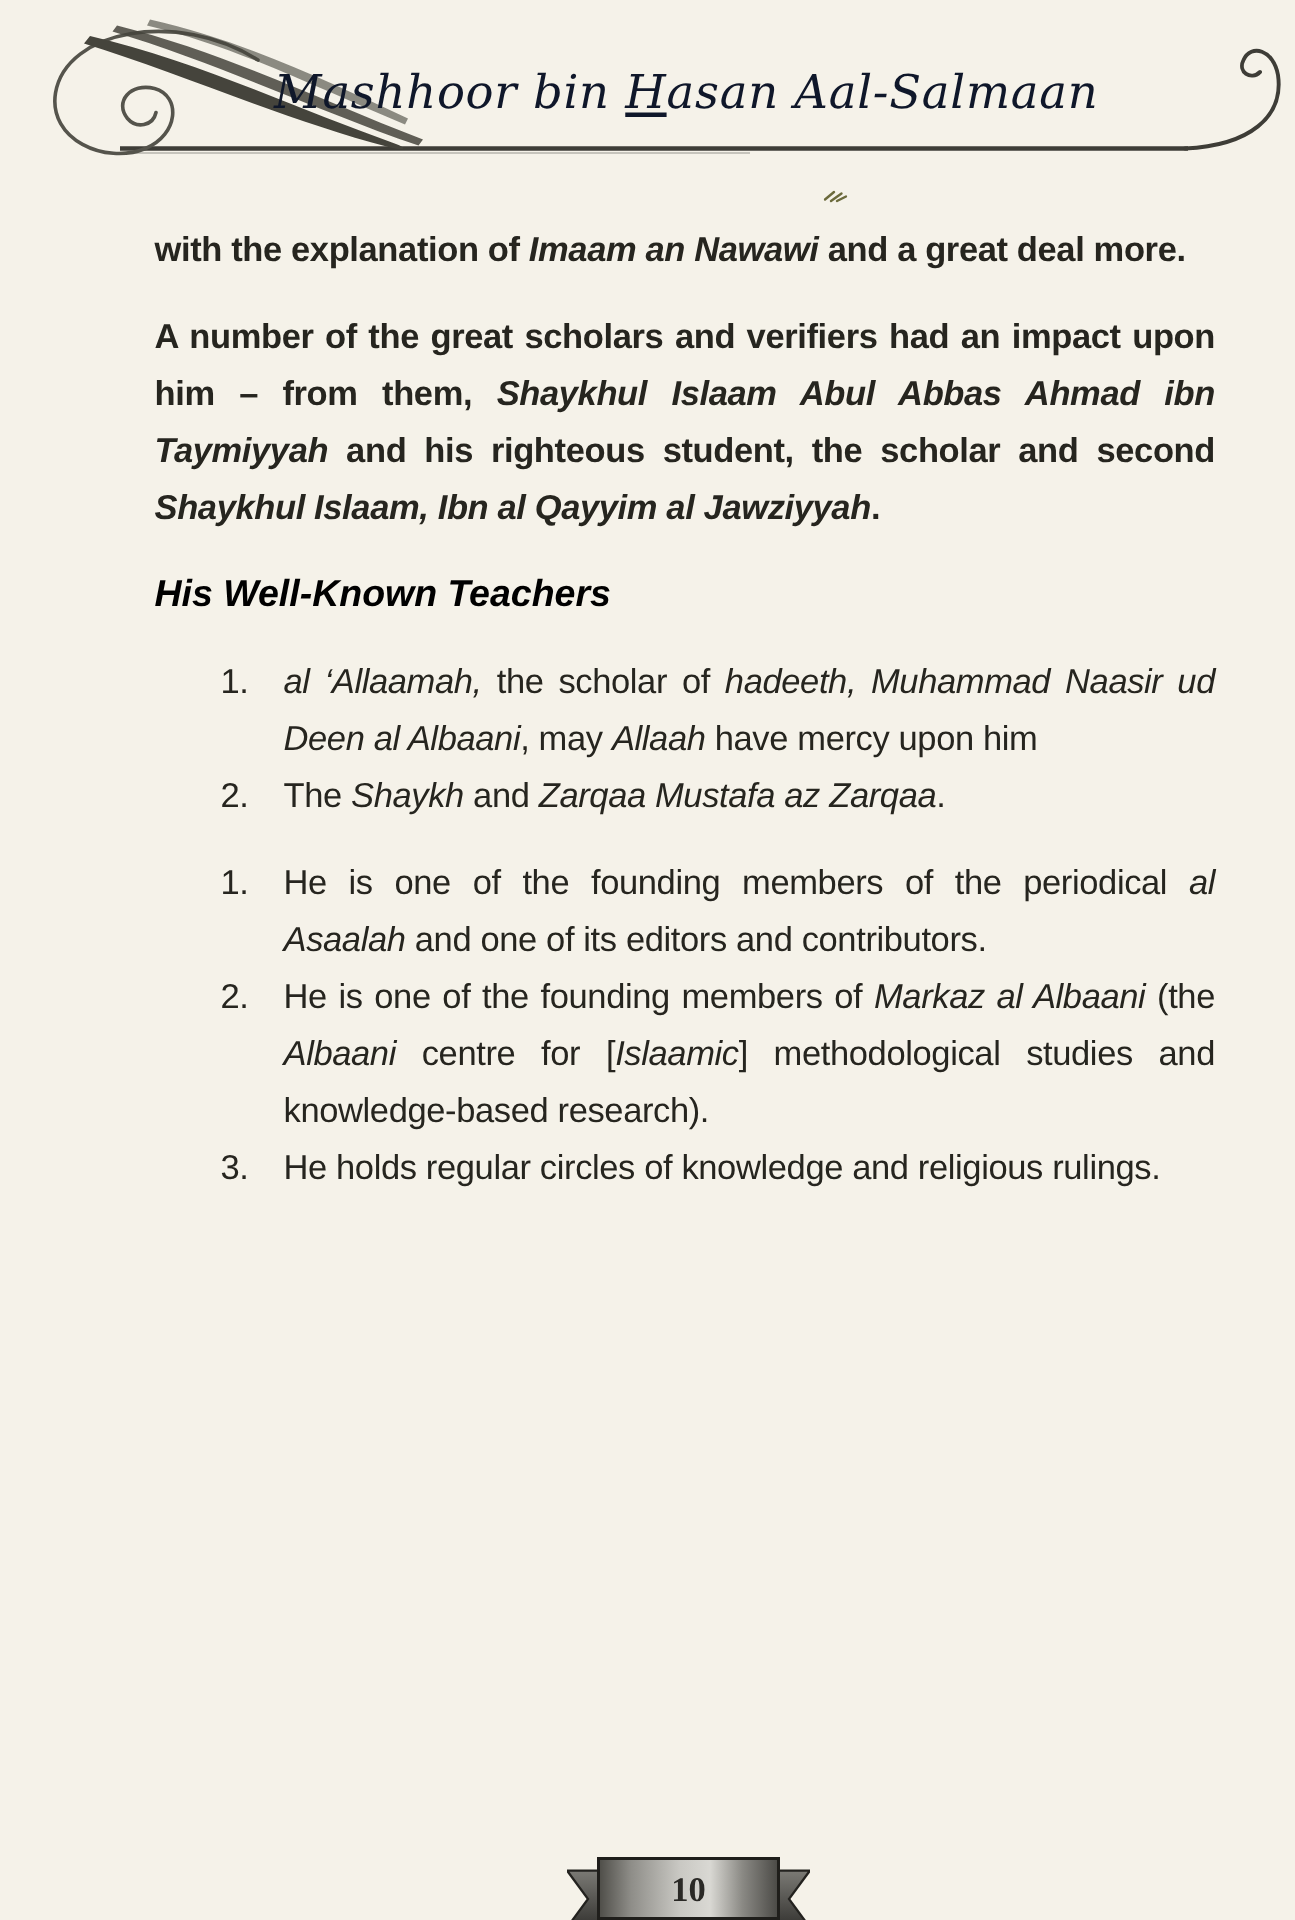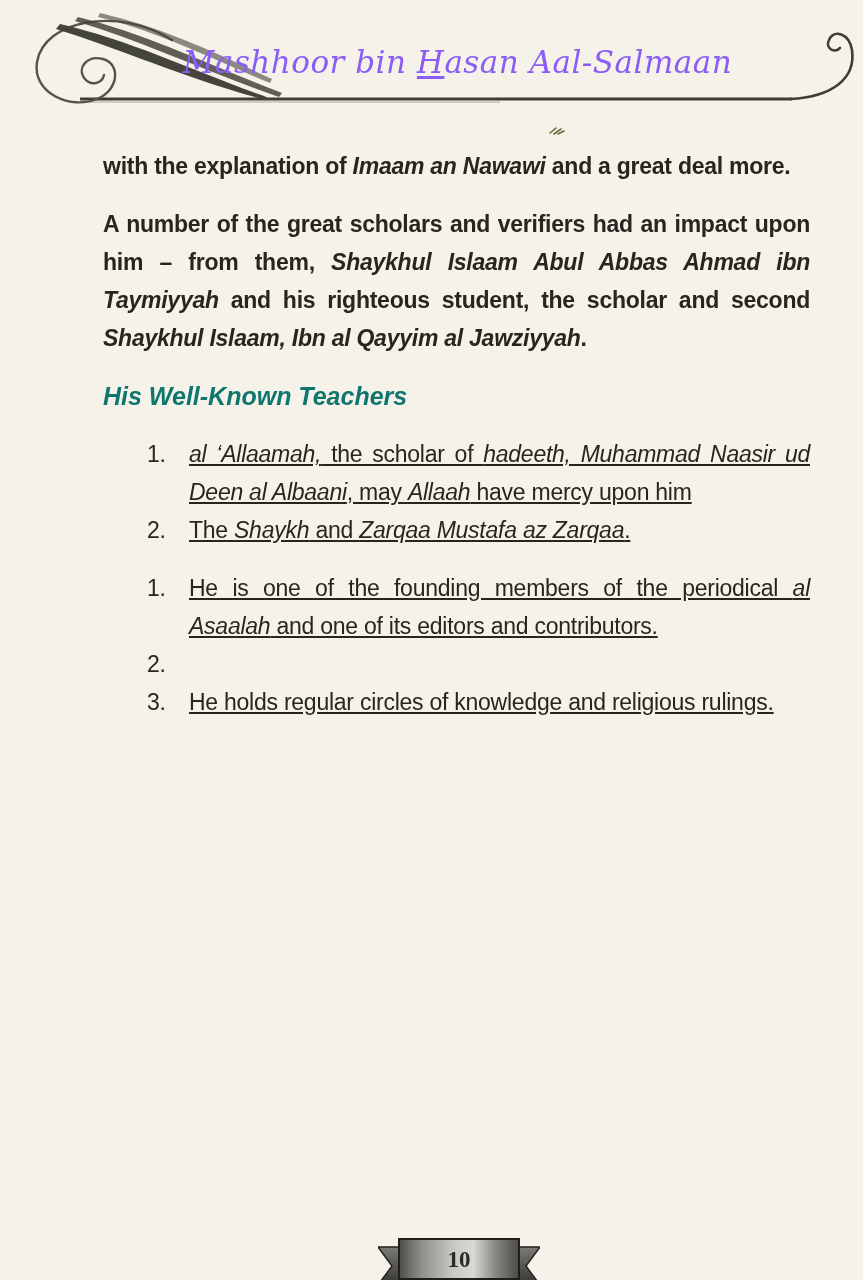--- a/index.html
+++ b/index.html
@@ -15,46 +15,46 @@
   .page-header { position: relative; height: 115px; }
   .header-svg { position: absolute; top: 0; left: 0; }
   .book-title {
     position: absolute;
     top: 44px; left: 50%;
     transform: translateX(calc(-50% + 26px));
     font-family: "DejaVu Serif", serif;
     font-style: italic;
     font-size: 31px;
     letter-spacing: 0.5px;
-    color: #8b5cf6;
+    color: #0f172a;
     white-space: nowrap;
   }
   .book-title .u { text-decoration: underline; text-underline-offset: 3px; }
   
   .page-content {
     padding: 32px 53px 0 103px;
     font-size: 23px;
     line-height: 38px;
     letter-spacing: -0.25px;
     text-align: justify;
   }
   .para { margin: 0 0 20px; font-weight: bold; }
   .section-heading {
-    color: #0f766e;
+    color: #000000;
     font-style: italic;
     font-weight: bold;
     font-size: 25px;
     margin: 17px 0 2px;
     text-align: left;
     letter-spacing: 0;
   }
   .list { margin: 20px 0; }
   .list-item { display: flex; }
   .num { flex: 0 0 42px; margin-left: 44px; }
-  .li-text { flex: 1; text-align: justify; text-decoration: underline; }
+  .li-text { flex: 1; text-align: justify; }
   
   .ribbon { position: absolute; top: 1238px; left: 378px; }
   
   .ink-mark { position: absolute; top: 126px; left: 549px; }
 </style>
 </head>
 <body>
 
 <div class="page-header">
   <svg class="header-svg" width="863" height="115" viewBox="0 0 863 115">
@@ -94,20 +94,21 @@
         <span class="li-text"><span>The </span><i>Shaykh</i><span> and </span><i>Zarqaa Mustafa az Zarqaa</i><span>.</span></span>
       </div>
     </div>
     <div class="list">
       <div class="list-item">
         <span class="num">1.</span>
         <span class="li-text"><span>He is one of the founding members of the periodical </span><i>al Asaalah</i><span> and one of its editors and contributors.</span></span>
       </div>
       <div class="list-item">
         <span class="num">2.</span>
+        <span class="li-text"><span>He is one of the founding members of </span><i>Markaz al Albaani</i><span> (the </span><i>Albaani</i><span> centre for [</span><i>Islaamic</i><span>] methodological studies and knowledge-based research).</span></span>
       </div>
       <div class="list-item">
         <span class="num">3.</span>
         <span class="li-text"><span>He holds regular circles of knowledge and religious rulings.</span></span>
       </div>
     </div>
   </main>
 
 <div class="ribbon">
   <svg width="162" height="48" viewBox="0 0 162 48">

